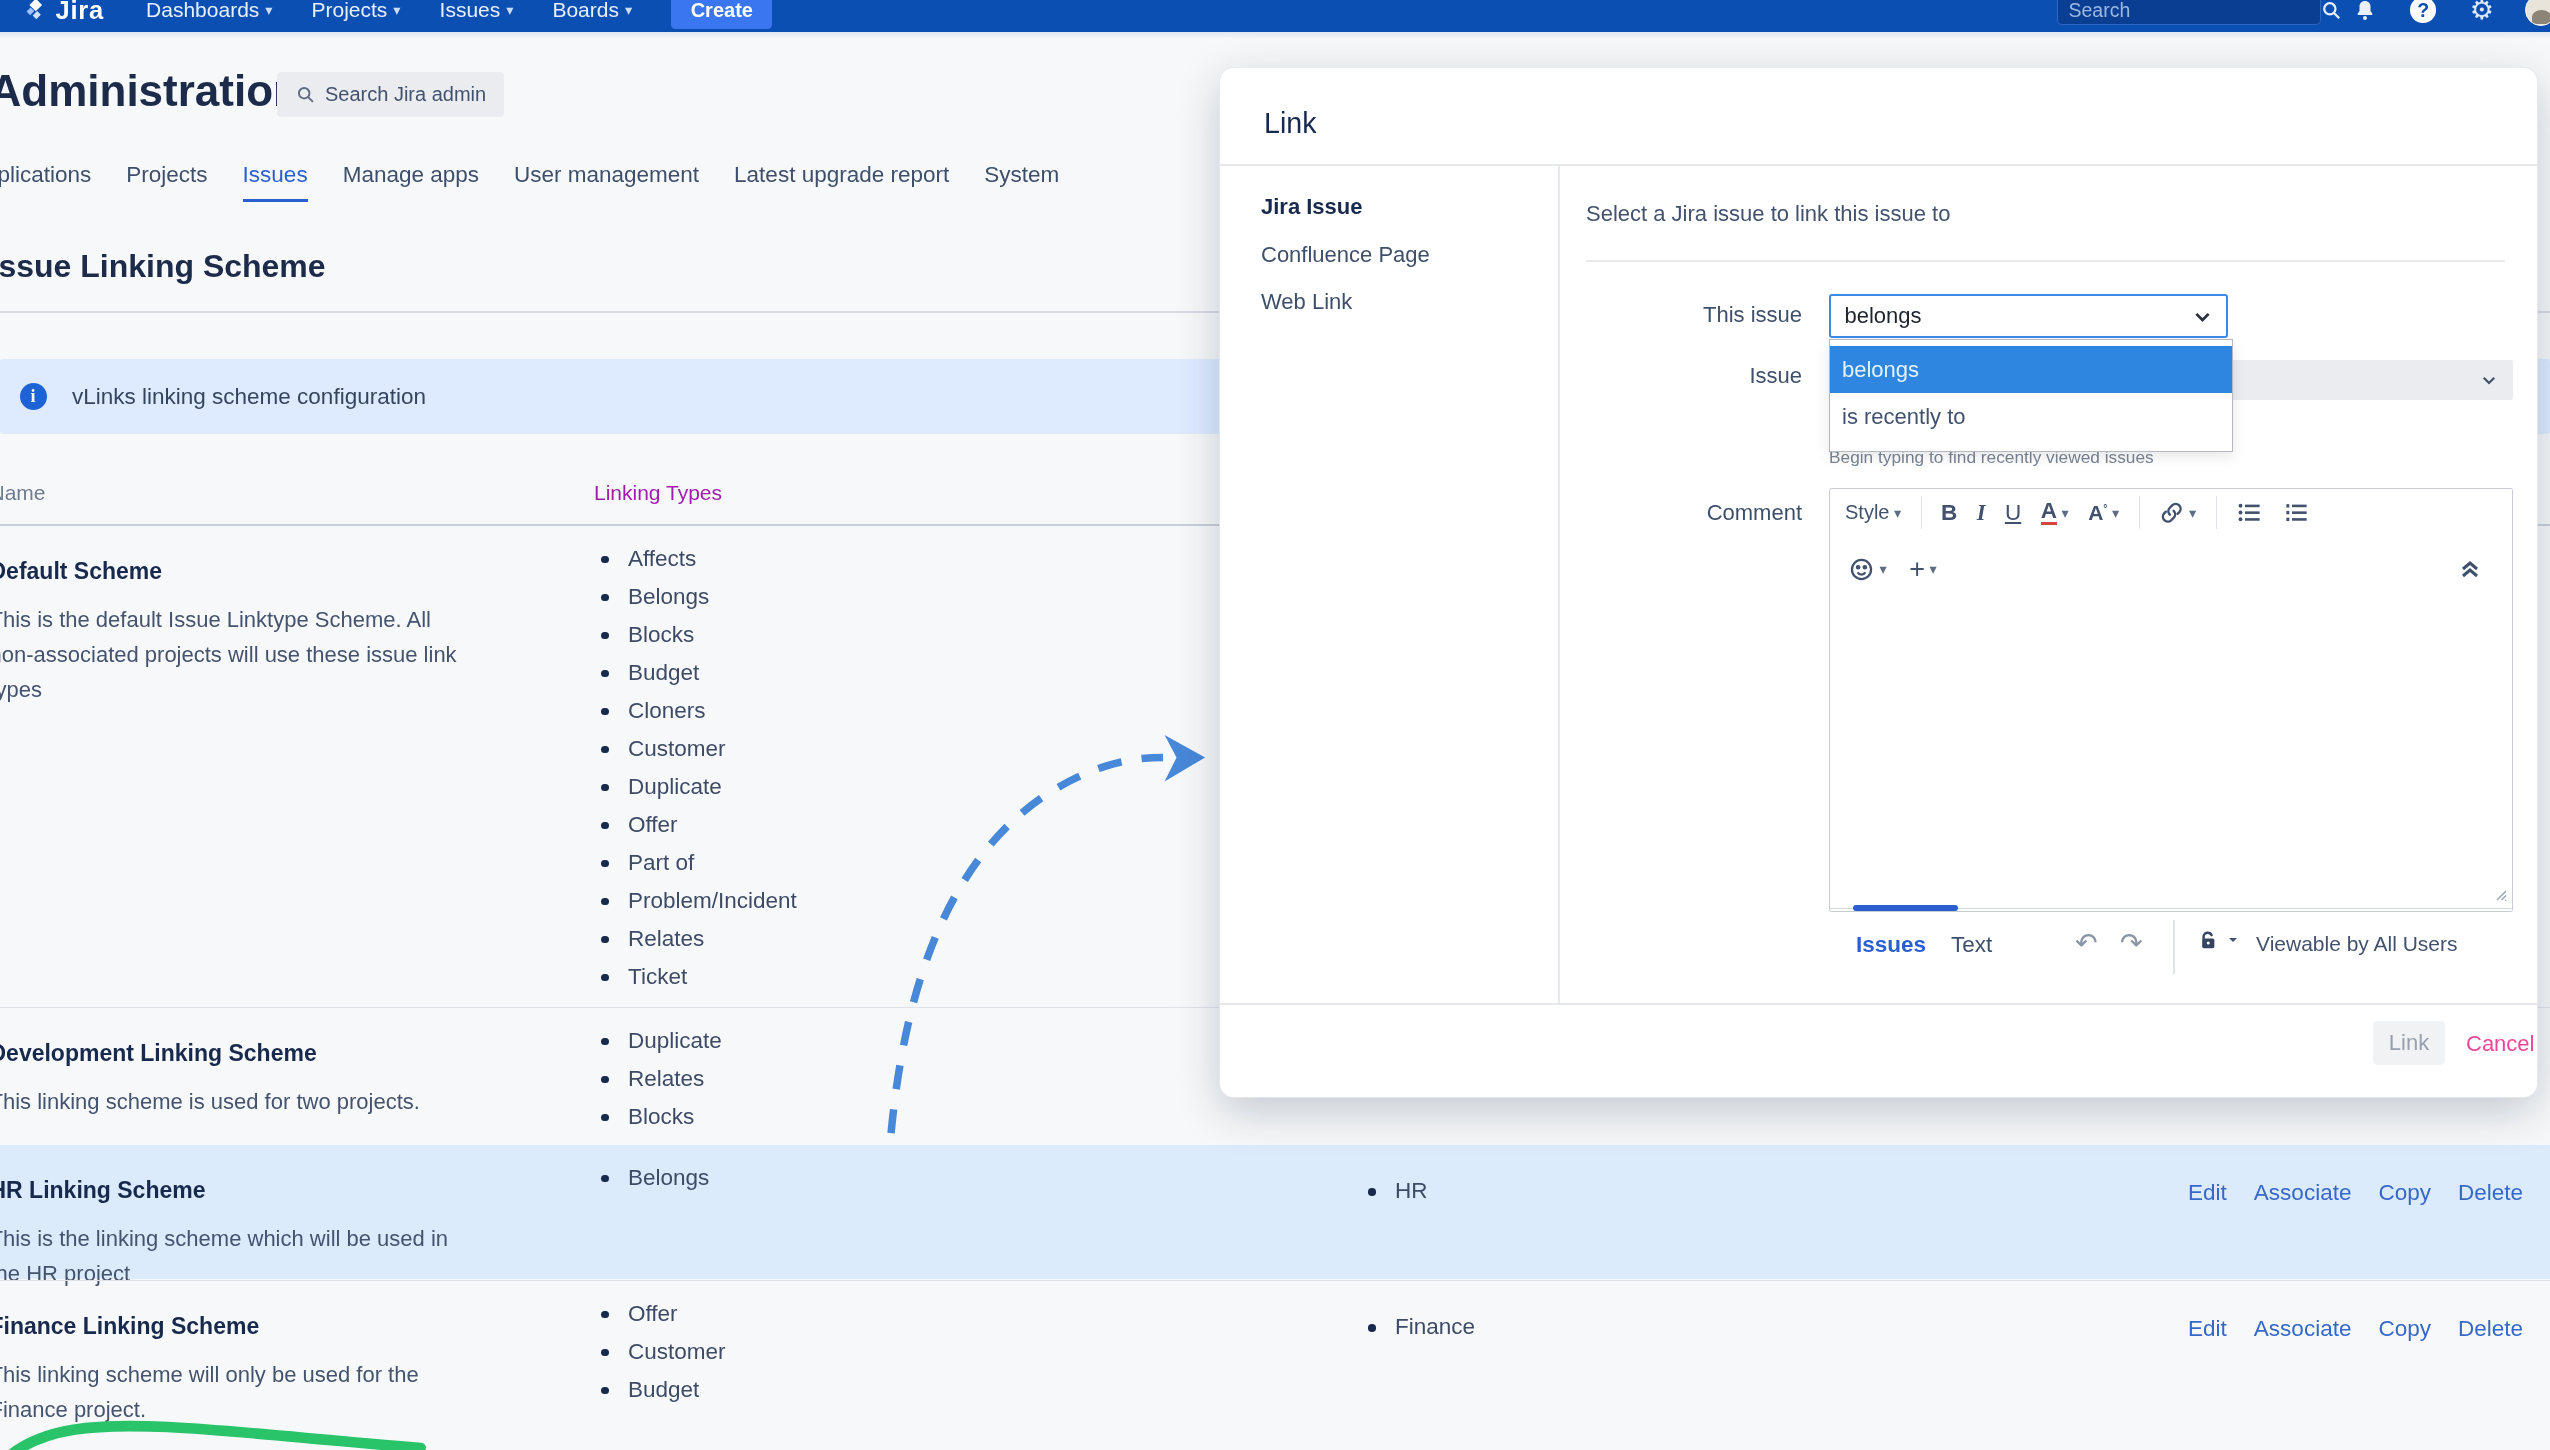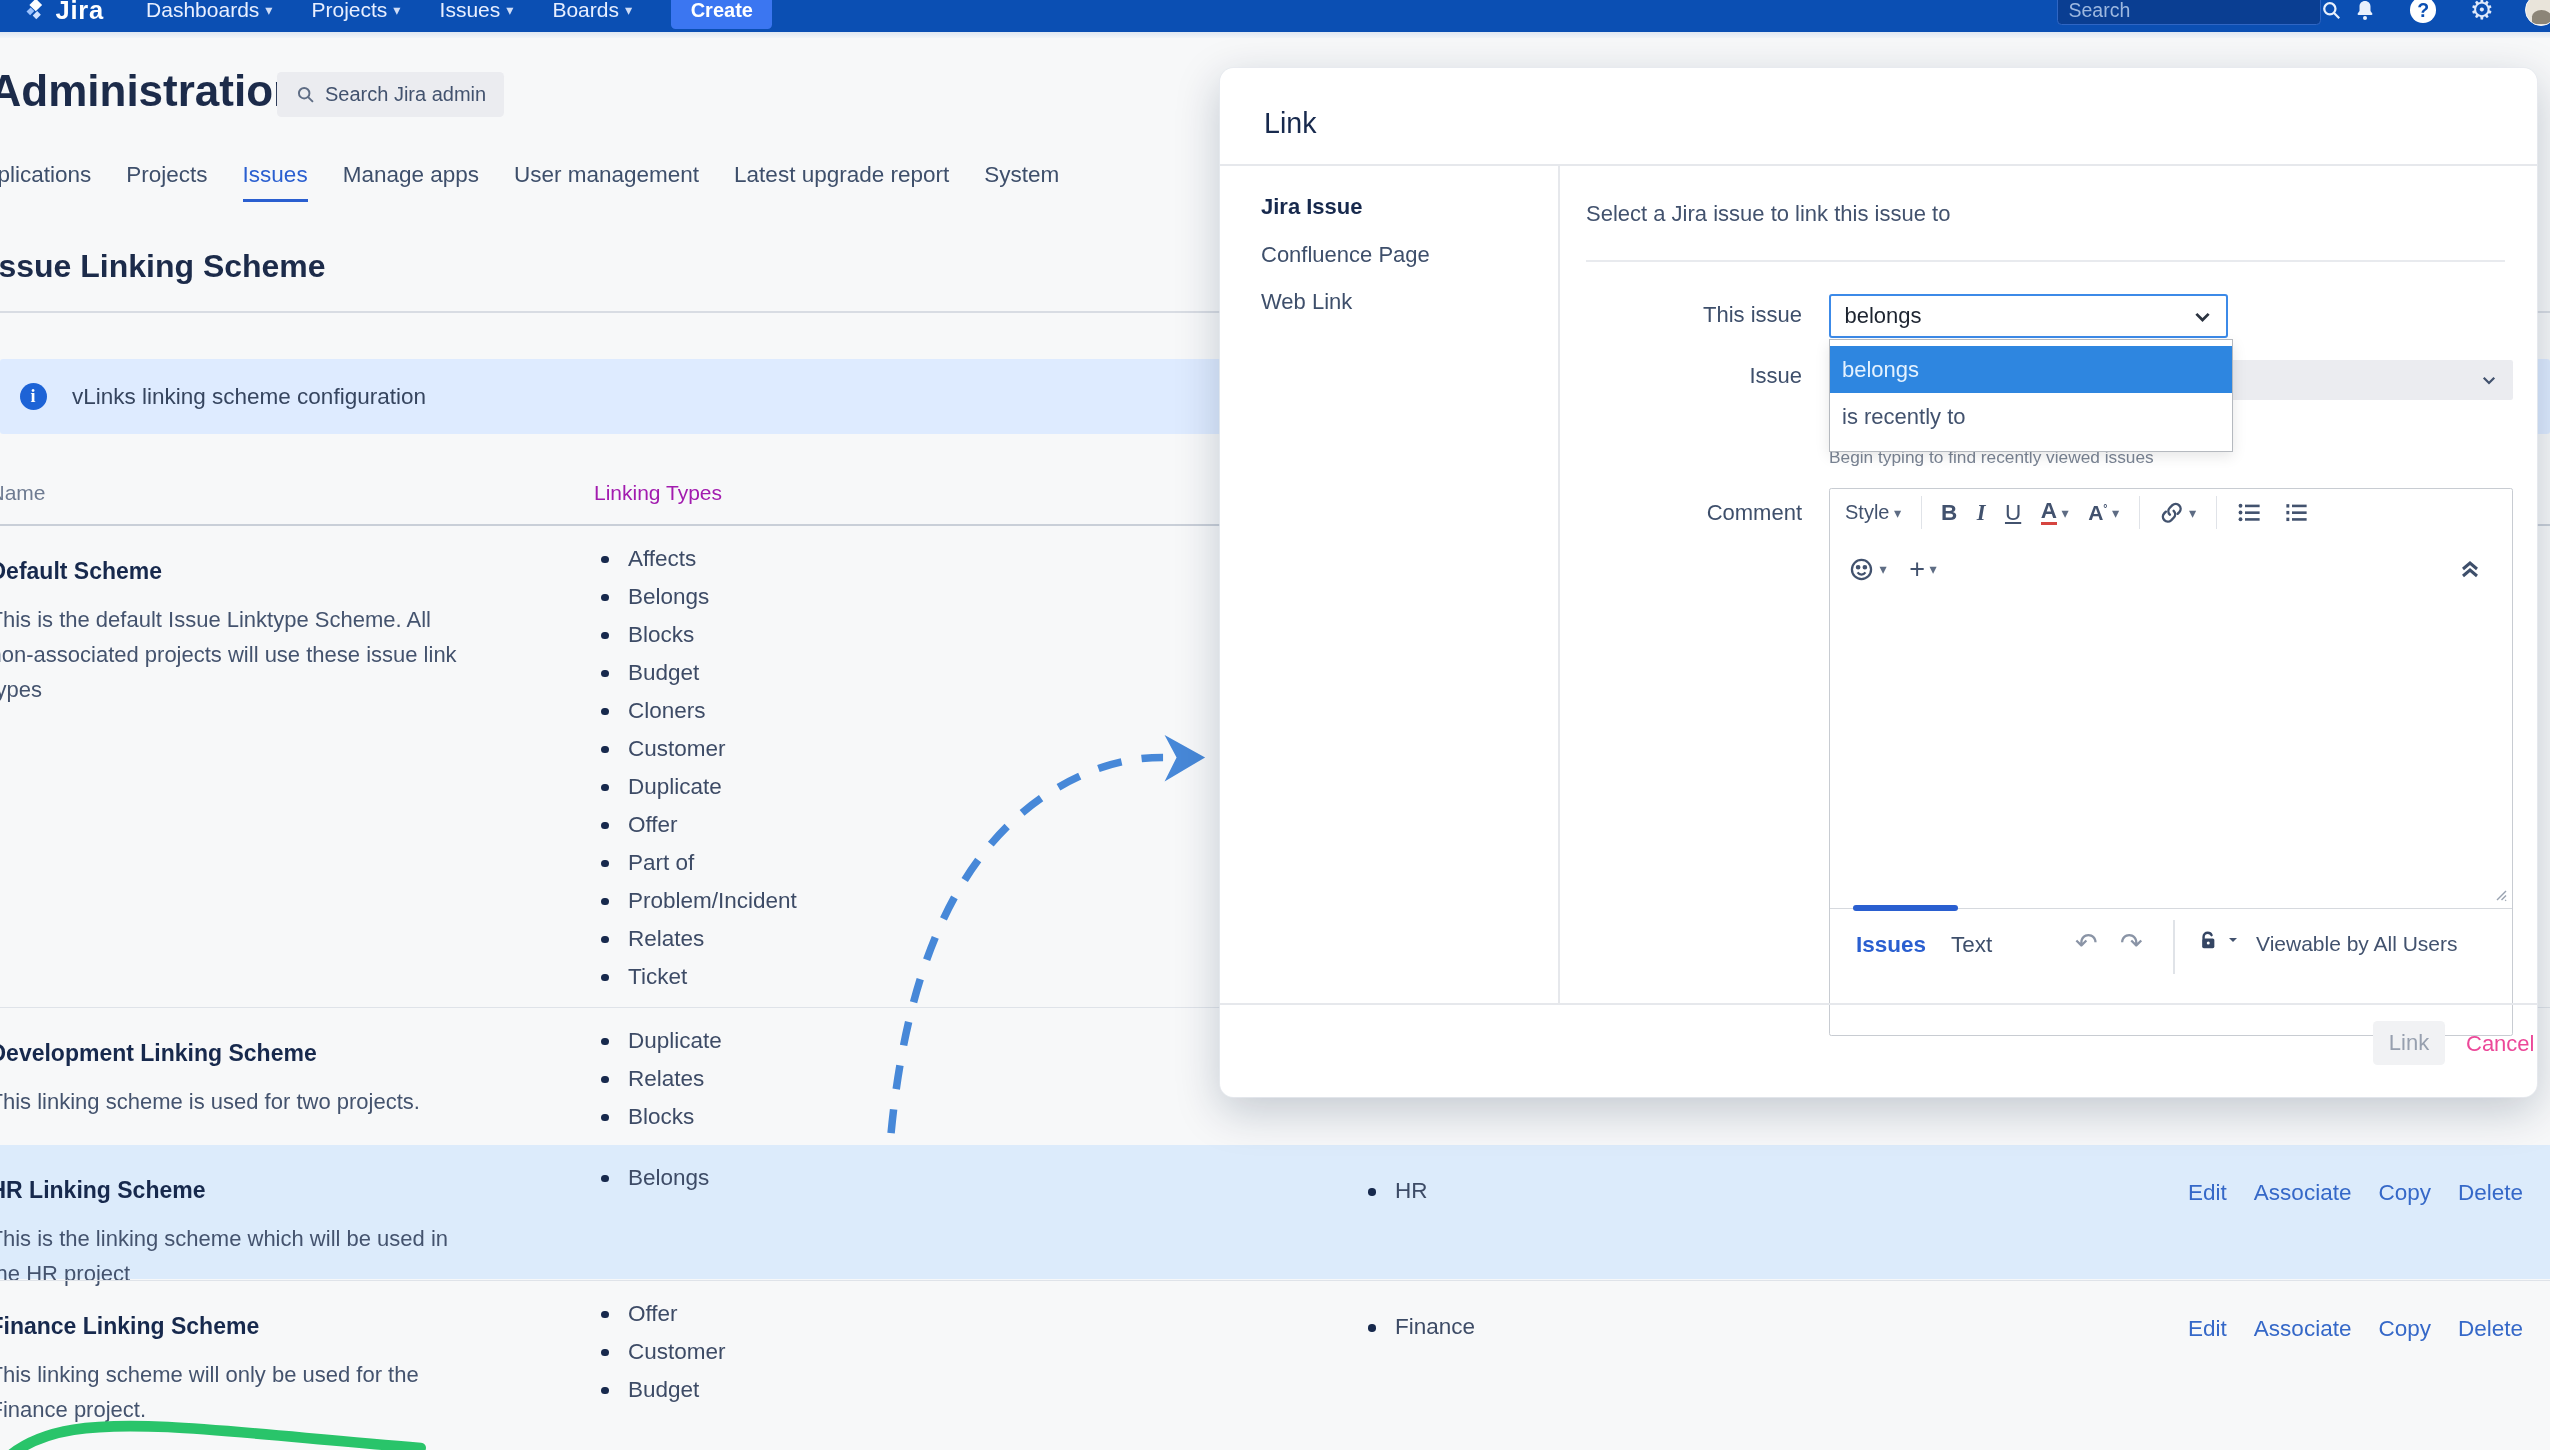--- a/index.html
+++ b/index.html
@@ -93,21 +93,21 @@
   #this-issue-select .val { flex:1; font-size:22px; color:#1d2430; }
   #issue-field { position:absolute; left:609px; top:292px; width:684px; height:40px; background:#ebecf0;
     border-radius:2.3px; display:flex; align-items:center; justify-content:flex-end; padding:0 15px; cursor:pointer; }
   #dropdown { position:absolute; left:609px; top:271px; width:404px; height:113px; background:#fff;
     border:0.8px solid #b5b9bf; padding-top:6px; z-index:10; box-shadow:0 4.5px 13.5px rgba(0,0,0,.10); }
   .opt { height:47px; display:flex; align-items:center; padding:0 12px; font-size:22px; color:#42526e; cursor:pointer; }
   .opt.sel { background:#2e86e0; color:#e4f2ff; }
   #issue-hint { position:absolute; left:609px; top:379px; font-size:17.3px; color:#7a8494; }
 
   
-  #editor { position:absolute; left:609px; top:420px; width:684px; height:548px;
+  #editor { position:absolute; left:609px; top:420px; width:684px; height:424px;
     border:0.8px solid #c8ccd2; border-radius:2.3px; background:#fff; }
   .tb-row { position:absolute; left:0; width:100%; display:flex; align-items:center; }
   #tb1 { top:0; height:47px; padding:0 15px; gap:19.5px; }
   #tb2 { top:47px; height:66px; padding:0 18px; gap:22.5px; }
   .tb-sep { width:0.8px; height:33px; background:#e0e3e8; }
   .tb-btn { display:flex; align-items:center; gap:4.5px; color:#42526e; cursor:pointer; }
   .tb-btn .cap { font-size:14.3px; color:#5e6c84; }
   #style-btn span.lbl { font-size:20px; }
   .glyph-b { font-size:22.5px; font-weight:bold; }
   .glyph-i { font-size:22.5px; font-style:italic; font-family:"Liberation Serif",serif; font-weight:bold; }

